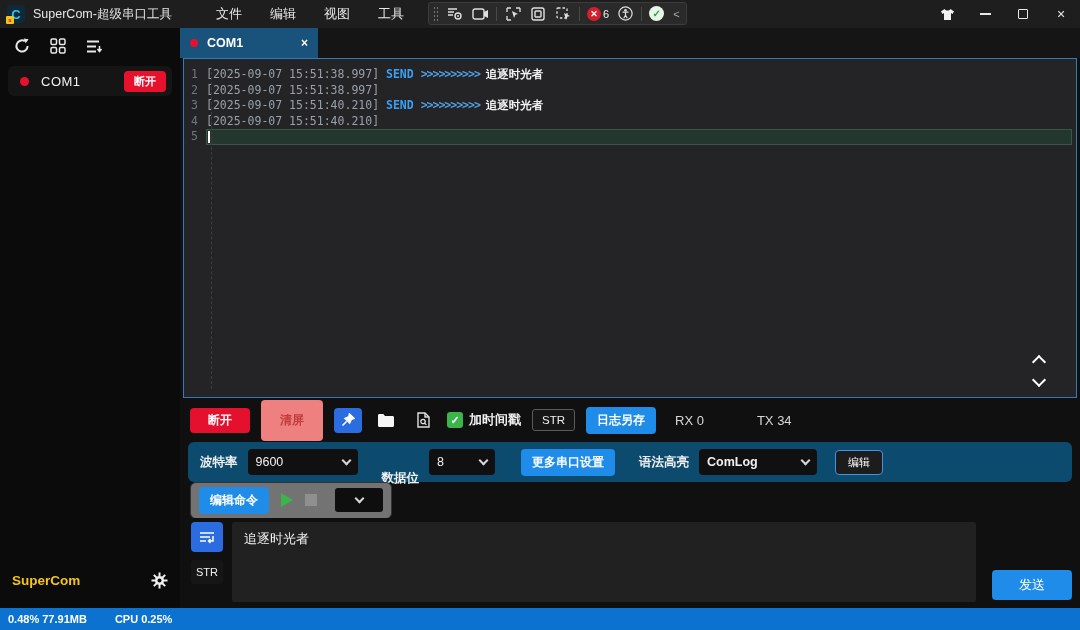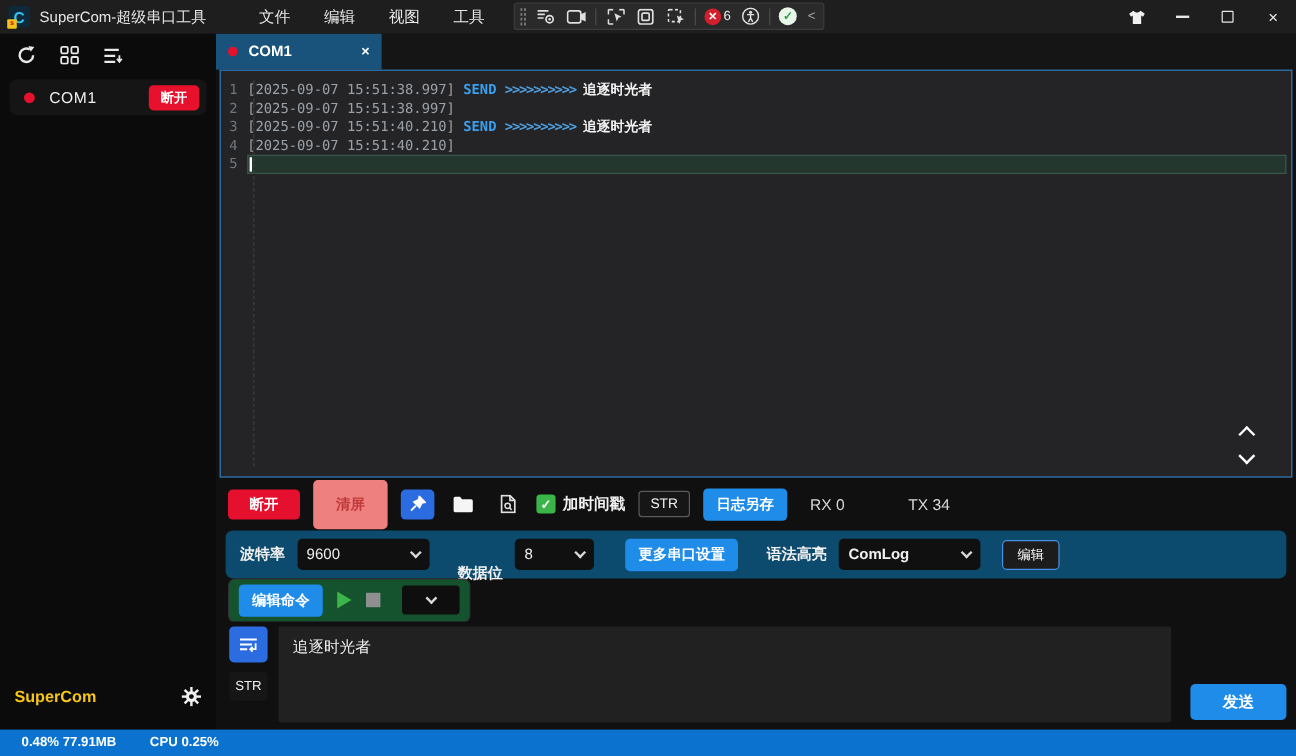--- a/index.html
+++ b/index.html
@@ -99,36 +99,36 @@
               color:#f0f0f0; font-size:12.5px; }
   .dropdown .dd-text { margin-right:auto; }
   .dd-chev { width:7px; height:7px; border-right:2px solid #d8d8d8; border-bottom:2px solid #d8d8d8; transform:rotate(45deg); margin-left:10px; margin-top:-3px; }
   .dd-baud { width:110px; }
   .dd-bits { width:66px; }
   .dd-hl { width:118px; font-weight:bold; }
   .btn-edit { background:#1c1c1c; border:1px solid #4a90e2; color:#fff; font-size:11px; padding:4px 12px; border-radius:4px; }
 
   
   .command-row { height:36px; display:flex; align-items:center; padding:0 10px; flex:0 0 auto; }
-  .cmd-group { display:flex; align-items:center; gap:12px; border:1px solid #333; border-radius:6px; background:#14532d; padding:4px 8px; }
+  .cmd-group { display:flex; align-items:center; gap:12px; border:1px solid #333; border-radius:6px; background:#737373; padding:4px 8px; }
   .play-tri { width:0; height:0; border-left:12px solid #3bb54a; border-top:7px solid transparent; border-bottom:7px solid transparent; }
   .stop-sq { width:12px; height:12px; background:#8f8f8f; }
   .cmd-dd { background:#0e0e0e; width:48px; height:24px; border-radius:3px; display:flex; align-items:center; justify-content:center; margin-left:6px; }
 
   
   .input-area { height:90px; display:flex; padding:4px 0 6px 10px; gap:8px; flex:0 0 auto; background:#101010; }
   .input-left { display:flex; flex-direction:column; gap:8px; align-items:center; width:34px; flex:0 0 auto; }
   .mode-icon-btn { width:32px; height:30px; background:#2b6ce0; border-radius:4px; border:none; display:flex; align-items:center; justify-content:center; }
   .mode-str-btn { width:32px; height:24px; background:#161616; border:none; border-radius:3px; color:#f0f0f0; font-size:11px; }
   .input-box { flex:1; background:#212121; color:#f0f0f0; font-size:13px; padding:8px 12px; border-radius:2px; }
   .input-right { width:96px; flex:0 0 auto; display:flex; align-items:flex-end; justify-content:center; padding-bottom:2px; }
-  .btn-send { width:80px; height:30px; background:#1e8ce8; border:none; border-radius:4px; color:#fff; font-size:13px; font-weight:bold; }
-
-  
-  .statusbar { height:22px; background:#0b72d0; display:flex; align-items:center; padding-left:18px; gap:28px; flex:0 0 auto; }
+  .btn-send { width:80px; height:30px; background:#1e8ce8; border:none; border-radius:4px; color:#fff; font-size:13px; font-weight:normal; }
+
+  
+  .statusbar { height:22px; background:#0b72d0; display:flex; align-items:center; padding-left:8px; gap:28px; flex:0 0 auto; }
   .status-text { color:#fff; font-size:11px; font-weight:bold; }
 
   svg { display:block; }
 </style>
 </head>
 <body>
 
 <div class="window">
 
   <div class="titlebar">

